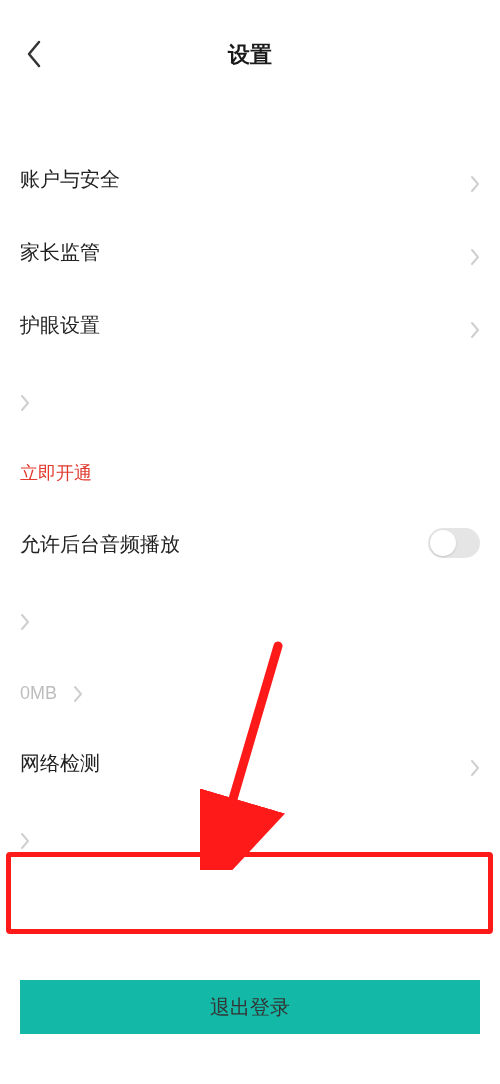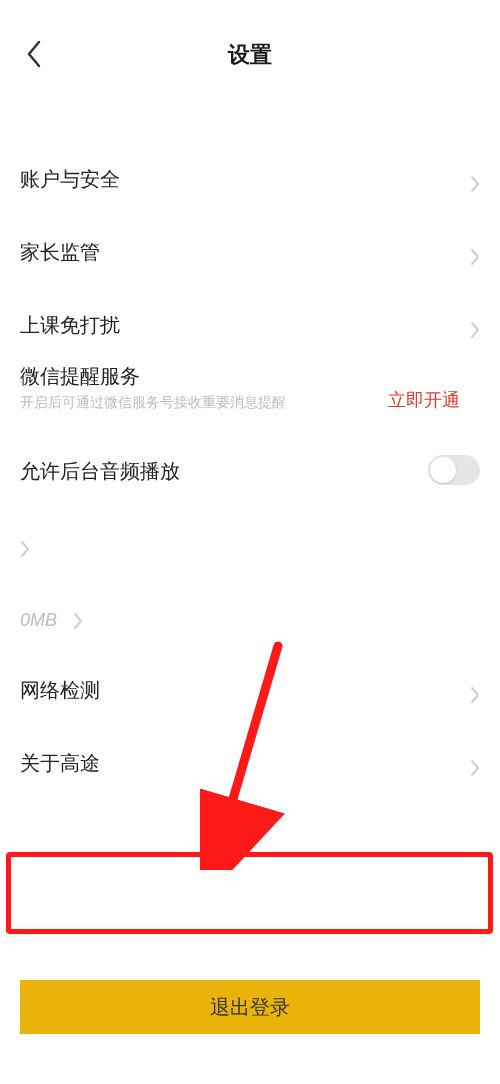--- a/index.html
+++ b/index.html
@@ -8,27 +8,27 @@
     .header { height:80px; display:flex; align-items:flex-end; justify-content:center; position:relative; padding-bottom:10px; }
     .back { position:absolute; left:18px; bottom:10px; width:32px; height:32px; display:flex; align-items:center; justify-content:center; }
     .title { font-size:22px; font-weight:600; }
     .list { padding-top:40px; }
     .item { display:flex; align-items:flex-end; padding:0 20px; height:73px; position:relative; }
     .item .label-wrap { flex:1; display:flex; flex-direction:column; justify-content:center; }
     .item .label { font-size:20px; color:#222; }
     .item .sub { font-size:14px; color:#bdbdbd; margin-top:4px; }
     .item .right { display:flex; align-items:center; gap:10px; }
     .action-text { font-size:18px; color:#e23b2e; margin-right:20px; }
-    .value-text { font-size:18px; color:#bdbdbd; margin-right:6px;font-style:italic; }
+    .value-text { font-size:18px; color:#bdbdbd; margin-right:6px; }
     .chev { color:#cfcfcf; }
     .chev svg { display:block; }
     .toggle { width:52px; height:30px; border-radius:15px; background:#e5e5e5; position:relative; }
     .knob { width:26px; height:26px; border-radius:50%; background:#fff; position:absolute; top:2px; left:2px; box-shadow:0 1px 2px rgba(0,0,0,.15); }
     .logout-wrap { position:absolute; bottom:50px; left:0; right:0; padding:0 20px; }
-    .logout { background:#eab308; height:54px; display:flex; align-items:center; justify-content:center; font-size:20px; color:#333; }
+    .logout { background:#14b8a6; height:54px; display:flex; align-items:center; justify-content:center; font-size:20px; color:#333; }
     .highlight { position:absolute; border:5px solid #ff1a1a; border-radius:4px; }
     .arrow { position:absolute; }
   </style>
 </head>
 <body>
 
 <div class="screen">
   <div class="header">
     <div class="back">
       <svg width="18" height="28" viewBox="0 0 18 28">
@@ -60,39 +60,44 @@
         </div>
       <div class="right">
           <span class="chev">
             <svg width="10" height="18" viewBox="0 0 10 18">
               <polyline points="2,2 8,9 2,16" fill="none" stroke="#cfcfcf" stroke-width="2" stroke-linecap="round" stroke-linejoin="round"></polyline>
             </svg>
           </span>
         </div>
     </div>
 
-
     <div class="item">
       <div class="label-wrap">
-          <div class="label">上课免打扰</div>
+          <div class="label">护眼设置</div>
         </div>
       <div class="right">
           <span class="chev">
             <svg width="10" height="18" viewBox="0 0 10 18">
               <polyline points="2,2 8,9 2,16" fill="none" stroke="#cfcfcf" stroke-width="2" stroke-linecap="round" stroke-linejoin="round"></polyline>
             </svg>
           </span>
         </div>
     </div>
 
     <div class="item">
-      <div class="label-wrap">
-        <div class="label">微信提醒服务</div>
-        <div class="sub">开启后可通过微信服务号接收重要消息提醒</div>
-      </div>
+      <div class="right">
+          <span class="chev">
+            <svg width="10" height="18" viewBox="0 0 10 18">
+              <polyline points="2,2 8,9 2,16" fill="none" stroke="#cfcfcf" stroke-width="2" stroke-linecap="round" stroke-linejoin="round"></polyline>
+            </svg>
+          </span>
+        </div>
+    </div>
+
+    <div class="item">
       <div class="right">
           <span class="action-text">立即开通</span>
         </div>
     </div>
 
     <div class="item">
       <div class="label-wrap">
           <div class="label">允许后台音频播放</div>
         </div>
       <div class="right">
@@ -130,23 +135,20 @@
       <div class="right">
           <span class="chev">
             <svg width="10" height="18" viewBox="0 0 10 18">
               <polyline points="2,2 8,9 2,16" fill="none" stroke="#cfcfcf" stroke-width="2" stroke-linecap="round" stroke-linejoin="round"></polyline>
             </svg>
           </span>
         </div>
     </div>
 
     <div class="item">
-      <div class="label-wrap">
-          <div class="label">关于高途</div>
-        </div>
       <div class="right">
           <span class="chev">
             <svg width="10" height="18" viewBox="0 0 10 18">
               <polyline points="2,2 8,9 2,16" fill="none" stroke="#cfcfcf" stroke-width="2" stroke-linecap="round" stroke-linejoin="round"></polyline>
             </svg>
           </span>
         </div>
     </div>
 
   </div>

